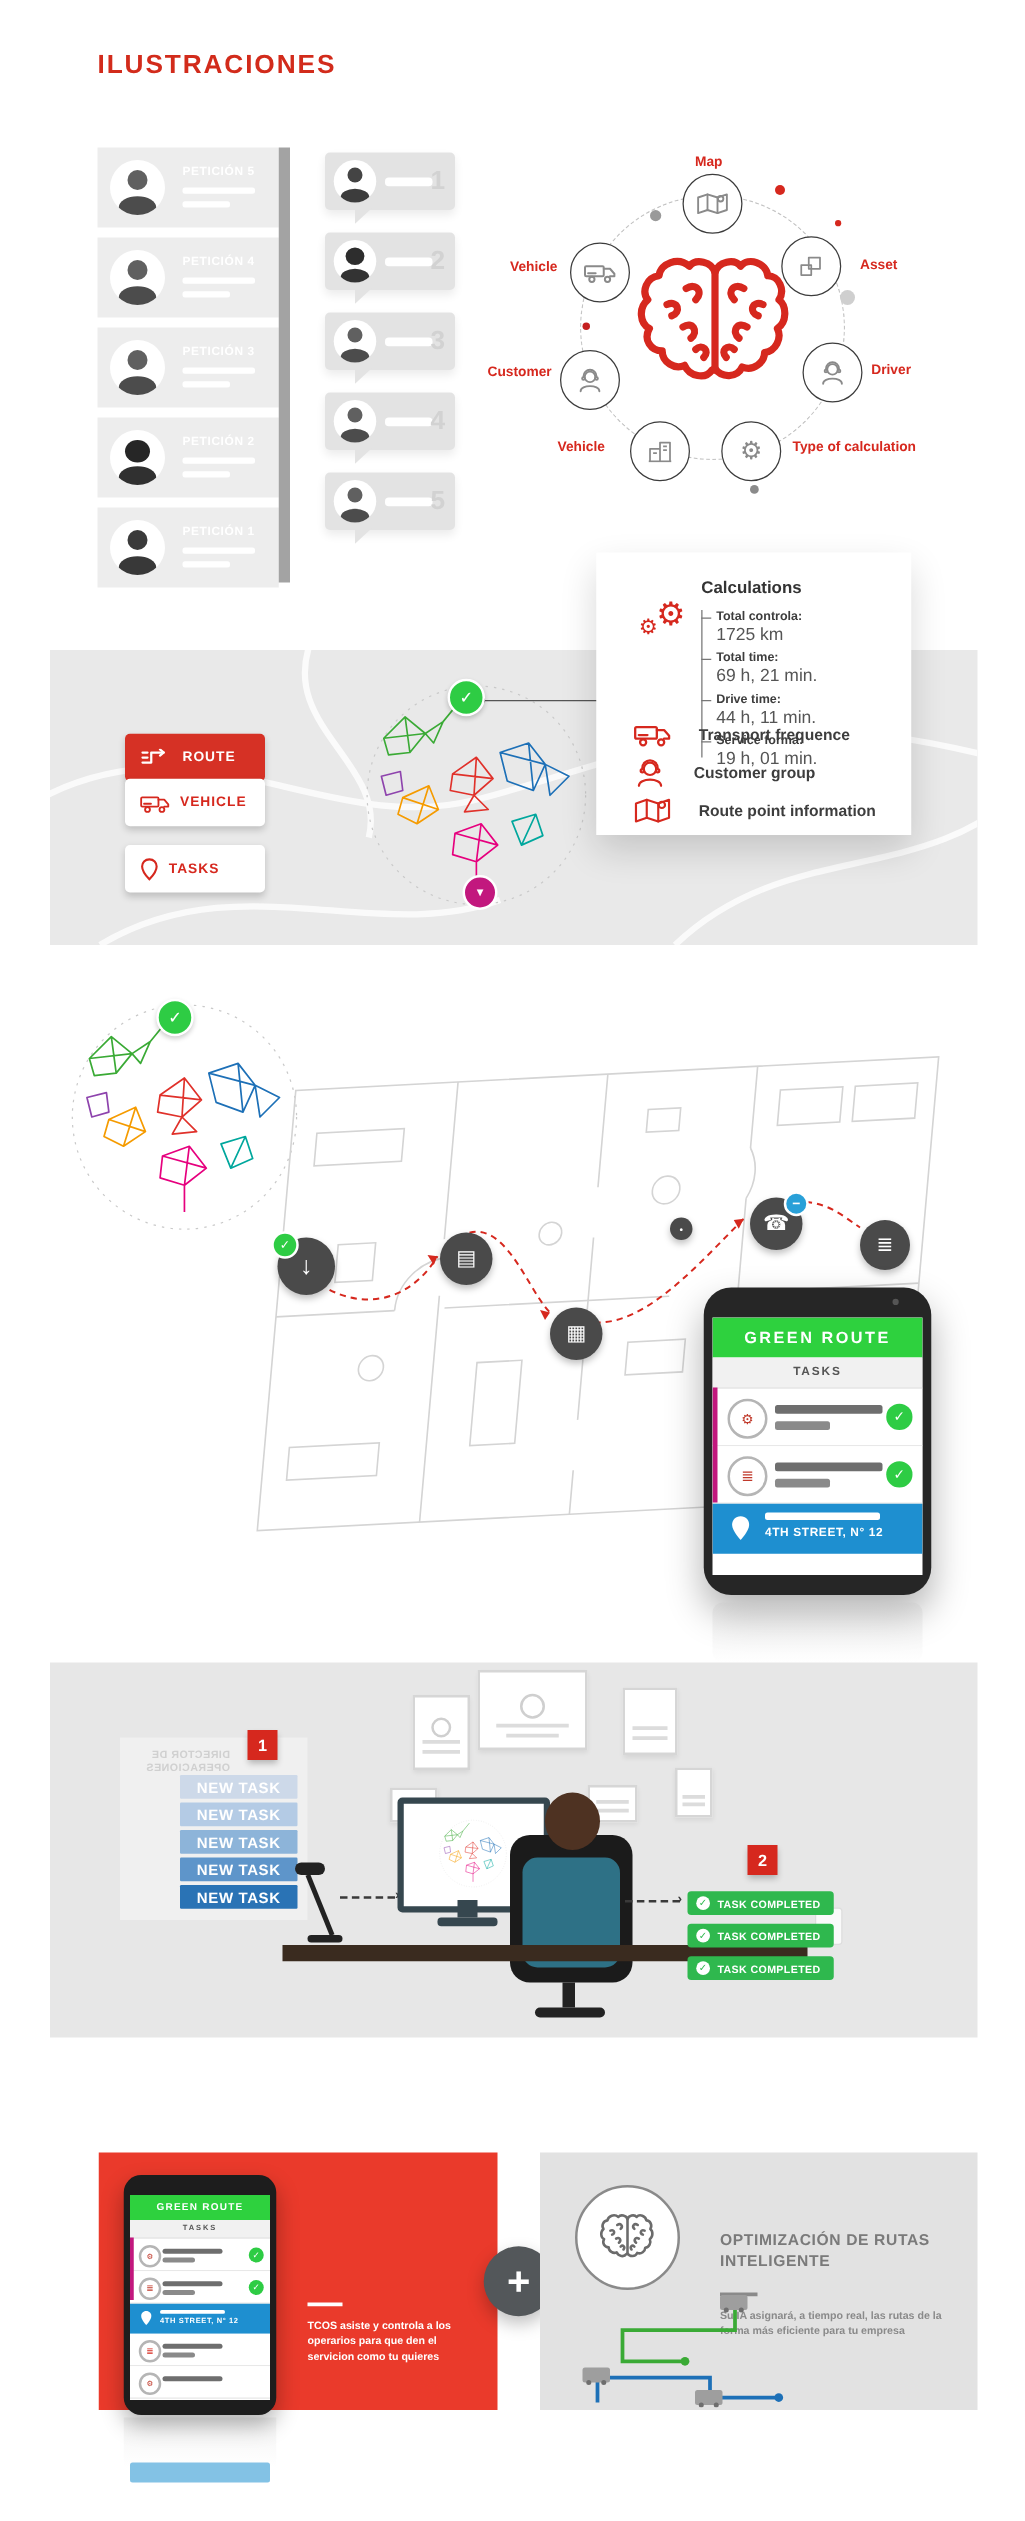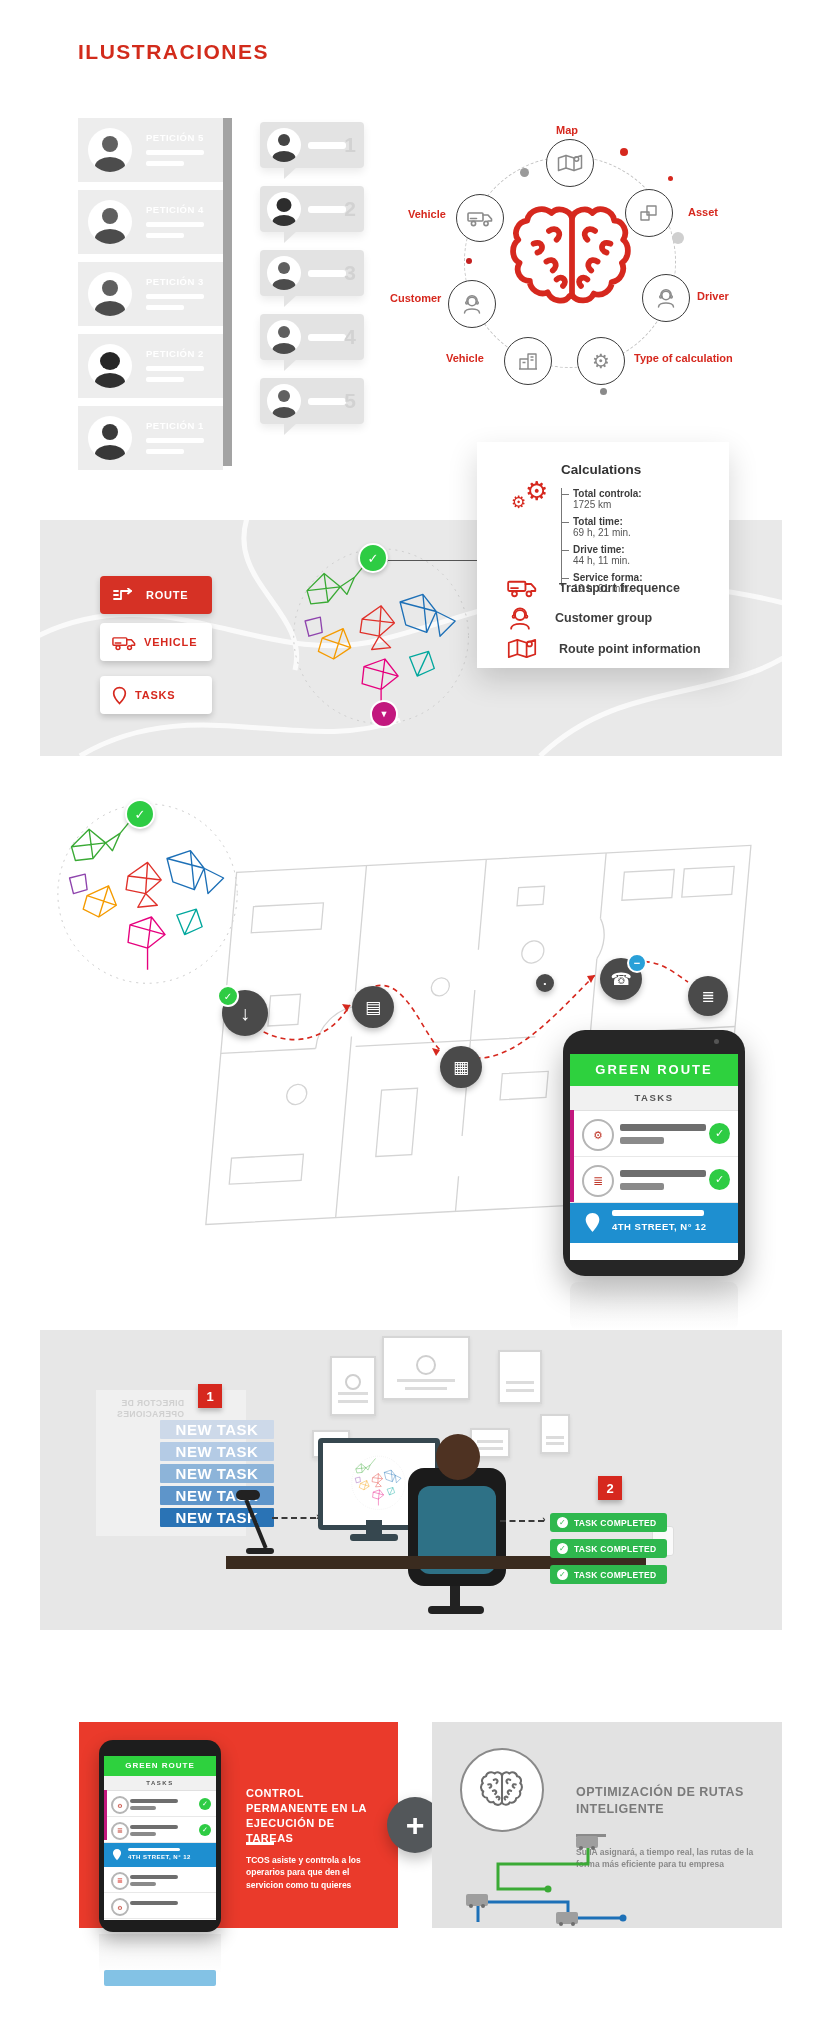--- a/index.html
+++ b/index.html
@@ -59,21 +59,21 @@
               box-shadow:0 12px 28px rgba(0,0,0,.16);}
   .calc-gears{position:absolute;left:34px;top:34px;color:#d6281e;}
   .calc-gears .g1{font-size:26px;position:absolute;left:14px;top:0;}
   .calc-gears .g2{font-size:17px;position:absolute;left:0;top:16px;}
   .calc-title{position:absolute;left:84px;top:20px;font-size:13.5px;font-weight:bold;color:#333;}
   .calc-tree{position:absolute;left:84px;top:40px;width:160px;}
   .calc-tree .tline{position:absolute;left:0;top:6px;bottom:8px;width:0;border-left:1.5px solid #777;}
   .calc-stat{position:relative;margin-left:12px;padding-top:6px;}
   .calc-stat::before{content:"";position:absolute;left:-12px;top:12px;width:8px;border-top:1.5px solid #777;}
   .calc-stat .sl{font-size:10px;font-weight:bold;color:#3d3d3d;}
-  .calc-stat .sv{font-size:10px;color:#555;}
+  .calc-stat .sv{font-size:14px;color:#555;}
   .calc-feat{position:absolute;left:30px;display:flex;align-items:center;gap:22px;}
   .calc-feat .fi{color:#d6281e;flex:0 0 auto;}
   .calc-feat .fl{font-size:12.5px;font-weight:bold;color:#3d3d3d;}
 
   
   .node-circle{position:absolute;background:#4a4a4a;border-radius:50%;color:#fff;display:flex;align-items:center;
                justify-content:center;box-shadow:0 3px 6px rgba(0,0,0,.25);}
   .mini-badge{position:absolute;border-radius:50%;color:#fff;display:flex;align-items:center;justify-content:center;
               font-weight:bold;border:2px solid #fff;}
 
@@ -91,21 +91,21 @@
   .app-blue{position:relative;background:#1e8fd0;color:#fff;}
   .addr{font-weight:bold;letter-spacing:.5px;}
 
   
   .office-band{position:absolute;left:40px;top:1330px;width:742px;height:300px;background:#e7e7e7;overflow:hidden;}
   .board{position:absolute;left:56px;top:60px;width:150px;height:146px;background:#f0f0f0;}
   .board-txt{position:absolute;left:8px;top:8px;width:80px;font-size:8.5px;font-weight:bold;color:#d0d0d0;
              transform:scaleX(-1);line-height:1.3;letter-spacing:.4px;}
   .step-badge{position:absolute;width:24px;height:24px;background:#d6281e;color:#fff;font-weight:bold;font-size:13px;
               display:flex;align-items:center;justify-content:center;box-shadow:0 3px 5px rgba(0,0,0,.25);}
-  .new-task{position:absolute;left:120px;width:114px;height:19px;color:#fff;font-size:15px;font-weight:bold;
+  .new-task{position:absolute;left:104px;width:94px;height:19px;color:#fff;font-size:12px;font-weight:bold;
             letter-spacing:.5px;display:flex;align-items:center;justify-content:center;border-radius:1px;cursor:pointer;}
   .nt1{background:#cdd9e9;} .nt2{background:#b4cbe5;} .nt3{background:#8db4d9;} .nt4{background:#5e95ca;} .nt5{background:#2a73b5;}
   .done-task{position:absolute;left:510px;width:117px;height:19px;background:#2fb84e;border-radius:3px;color:#fff;
              font-size:8.5px;font-weight:bold;letter-spacing:.3px;display:flex;align-items:center;gap:6px;
              padding-left:7px;box-sizing:border-box;cursor:pointer;}
   .done-task .dc{width:11px;height:11px;border-radius:50%;background:#fff;color:#2fb84e;font-size:8px;display:flex;
              align-items:center;justify-content:center;font-weight:bold;flex:0 0 auto;}
   .dash-line{position:absolute;border-top:2px dashed #3a3a3a;}
   .dash-head{position:absolute;font-size:11px;font-weight:bold;color:#3a3a3a;line-height:1;}
   .frame{position:absolute;background:#fff;border:2px solid #d6d6d6;box-shadow:0 2px 4px rgba(0,0,0,.08);}
@@ -370,21 +370,21 @@
       </g>
     </svg>
     <svg class="abs" style="left:248px;top:25px" width="190" height="190">
         <use href="#net"></use>
       </svg>
     <div class="abs" style="left:346px;top:40px;width:92px;border-top:1.5px solid #555"></div>
     <div class="bd-dot" style="left:342px;top:37px;width:6px;height:6px;background:#333"></div>
     <div class="badge-check" style="left:318px;top:23px;width:26px;height:26px;font-size:13px">✓</div>
     <div class="badge-magenta" style="left:330px;top:180px;width:24px;height:24px;font-size:9px">▼</div>
 
-    <button class="map-btn red" style="top:56px">
+    <button class="map-btn red" style="top:67px">
       <svg width="26" height="14" style="color:#fff">
           <use href="#ic-route"></use>
         </svg>
       <span>ROUTE</span>
     </button>
     <button class="map-btn white" style="top:103px">
       <svg width="24" height="17" style="color:#d6281e">
           <use href="#ic-truck"></use>
         </svg>
       <span>VEHICLE</span>
@@ -633,21 +633,20 @@
           <div class="app-cir" style="left:7px;top:5px;width:14px;height:14px;font-size:7px;color:#d6281e">≣</div>
           <div class="app-bar" style="left:26px;top:8px;width:48px;height:4px"></div>
           <div class="app-bar" style="left:26px;top:15px;width:26px;height:4px;background:#8a8a8a"></div>
         </div>
         <div class="app-row" style="height:25px">
           <div class="app-cir" style="left:7px;top:5px;width:14px;height:14px;font-size:6px">⚙</div>
           <div class="app-bar" style="left:26px;top:8px;width:48px;height:4px"></div>
         </div>
       </div>
     </div>
-    <div class="bc-title" style="left:167px;top:64px;width:125px;font-size:11px;color:#fff">CONTROL PERMANENTE EN LA EJECUCIÓN DE TAREAS</div>
     <div class="bc-div" style="left:167px;top:120px;width:28px;background:#fff"></div>
     <div class="bc-body" style="left:167px;top:132px;width:140px;color:#fff">TCOS asiste y controla a los operarios para que den el servicion como tu quieres</div>
   </div>
 
   <div class="plus-circle">
       <span>+</span>
     </div>
 
   <div class="card-gray">
     <div class="brain-badge" style="left:28px;top:26px">

